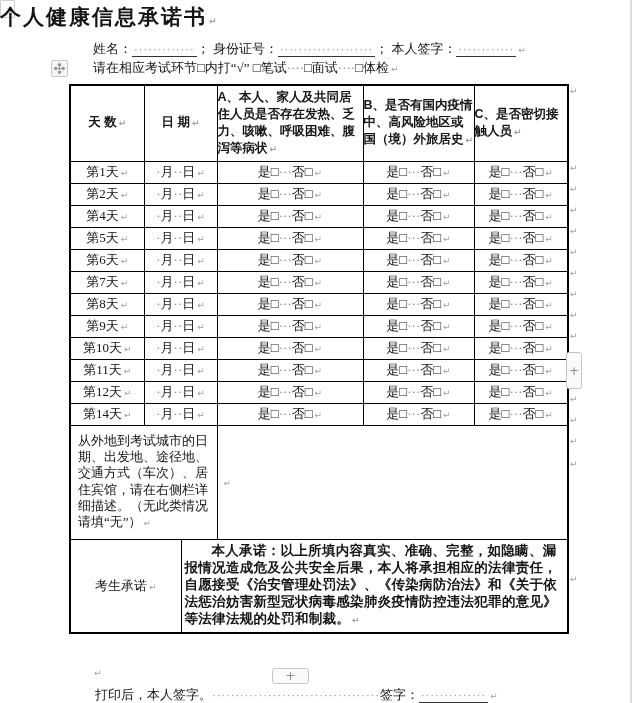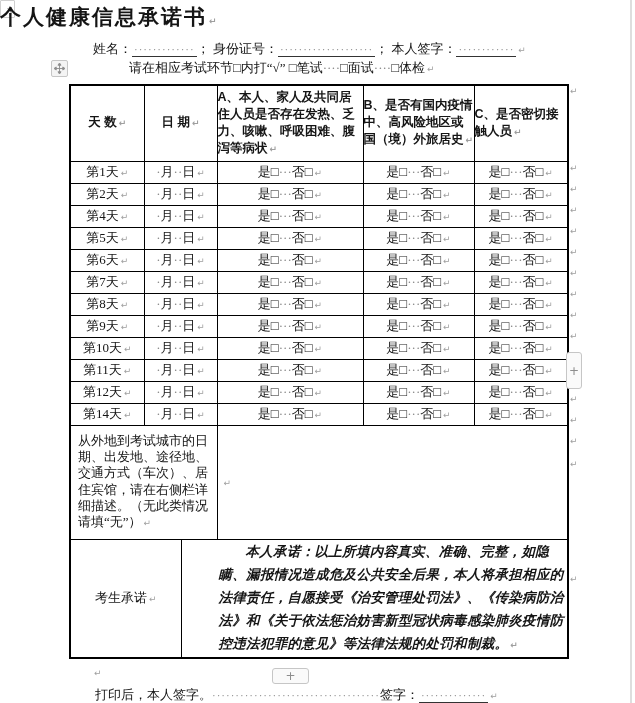--- a/index.html
+++ b/index.html
@@ -3,21 +3,21 @@
 <meta charset="utf-8">
 <style>
   html,body{margin:0;padding:0;background:#fff;}
   body{width:635px;height:703px;overflow:hidden;position:relative;
        font-family:"Liberation Serif","DejaVu Serif",serif;color:#151515;}
   .page{position:absolute;inset:0;background:#fff;}
 
   .title-line{position:absolute;top:3px;left:0;width:587px;text-align:left;
               font-size:21px;font-weight:bold;letter-spacing:2px;white-space:nowrap;}
   .info-line{position:absolute;top:40px;left:93px;font-size:13px;white-space:nowrap;}
-  .instr-line{position:absolute;top:59px;left:93px;font-size:13px;white-space:nowrap;margin-left:36px;}
+  .instr-line{position:absolute;top:59px;left:93px;font-size:13px;white-space:nowrap;}
 
   .ufield{display:inline-block;color:#8a8a8a;letter-spacing:1px;font-size:11px;
           border-bottom:1px solid #333;line-height:13px;vertical-align:baseline;padding:0 2px;}
   .gd{color:#8a8a8a;}
   .pmark{color:#9f9f9f;font-size:9px;margin-left:2px;font-family:"DejaVu Sans",sans-serif;}
   .rowmark{position:absolute;color:#9f9f9f;font-size:9px;font-family:"DejaVu Sans",sans-serif;}
 
   table.doc{position:absolute;left:69px;top:84px;width:498px;border-collapse:collapse;
             table-layout:fixed;border:2px solid #000;}
   table.doc td{border:1px solid #000;overflow:hidden;padding:0 3px;vertical-align:middle;
@@ -27,22 +27,22 @@
           font-size:12.5px;line-height:17px;padding:1px 0;}
   td.c{text-align:center;}
   td.l{text-align:left;}
   tr.d{height:20px;}
   tr.d td{text-align:center;line-height:19px;}
   tr.t{height:114px;}
   tr.t td.desc{text-align:left;line-height:16.3px;padding:2px 7px;vertical-align:middle;}
   tr.t td.blank{vertical-align:middle;text-align:left;padding-left:4px;}
   tr.m{height:94px;}
   td.commit{text-align:left;padding:2px 7px;}
-  td.commit .ctext{font-style:italic;font-weight:600;font-size:13.5px;line-height:23px;
-                   text-indent:2em;letter-spacing:0.3px;margin-left:34px;}
+  td.commit .ctext{font-weight:600;font-size:13.5px;line-height:17px;
+                   text-indent:2em;letter-spacing:0.3px;}
 
   .footer-line{position:absolute;top:686px;left:95px;font-size:13px;white-space:nowrap;}
   .fdots{color:#8a8a8a;letter-spacing:1px;font-size:11px;}
 
   .handle{position:absolute;border:1px solid #c6c6c6;background:#fafafa;border-radius:2px;
           display:flex;align-items:center;justify-content:center;color:#8d8d8d;
           font-family:"DejaVu Sans",sans-serif;box-sizing:border-box;}
   .move-handle{left:51px;top:60px;width:17px;height:17px;background:#f4f4f4;}
   .vplus{left:566px;top:352px;width:16px;height:37px;font-size:12px;border-radius:3px;}
   .hplus{left:272px;top:668px;width:37px;height:16px;font-size:12px;border-radius:3px;}

